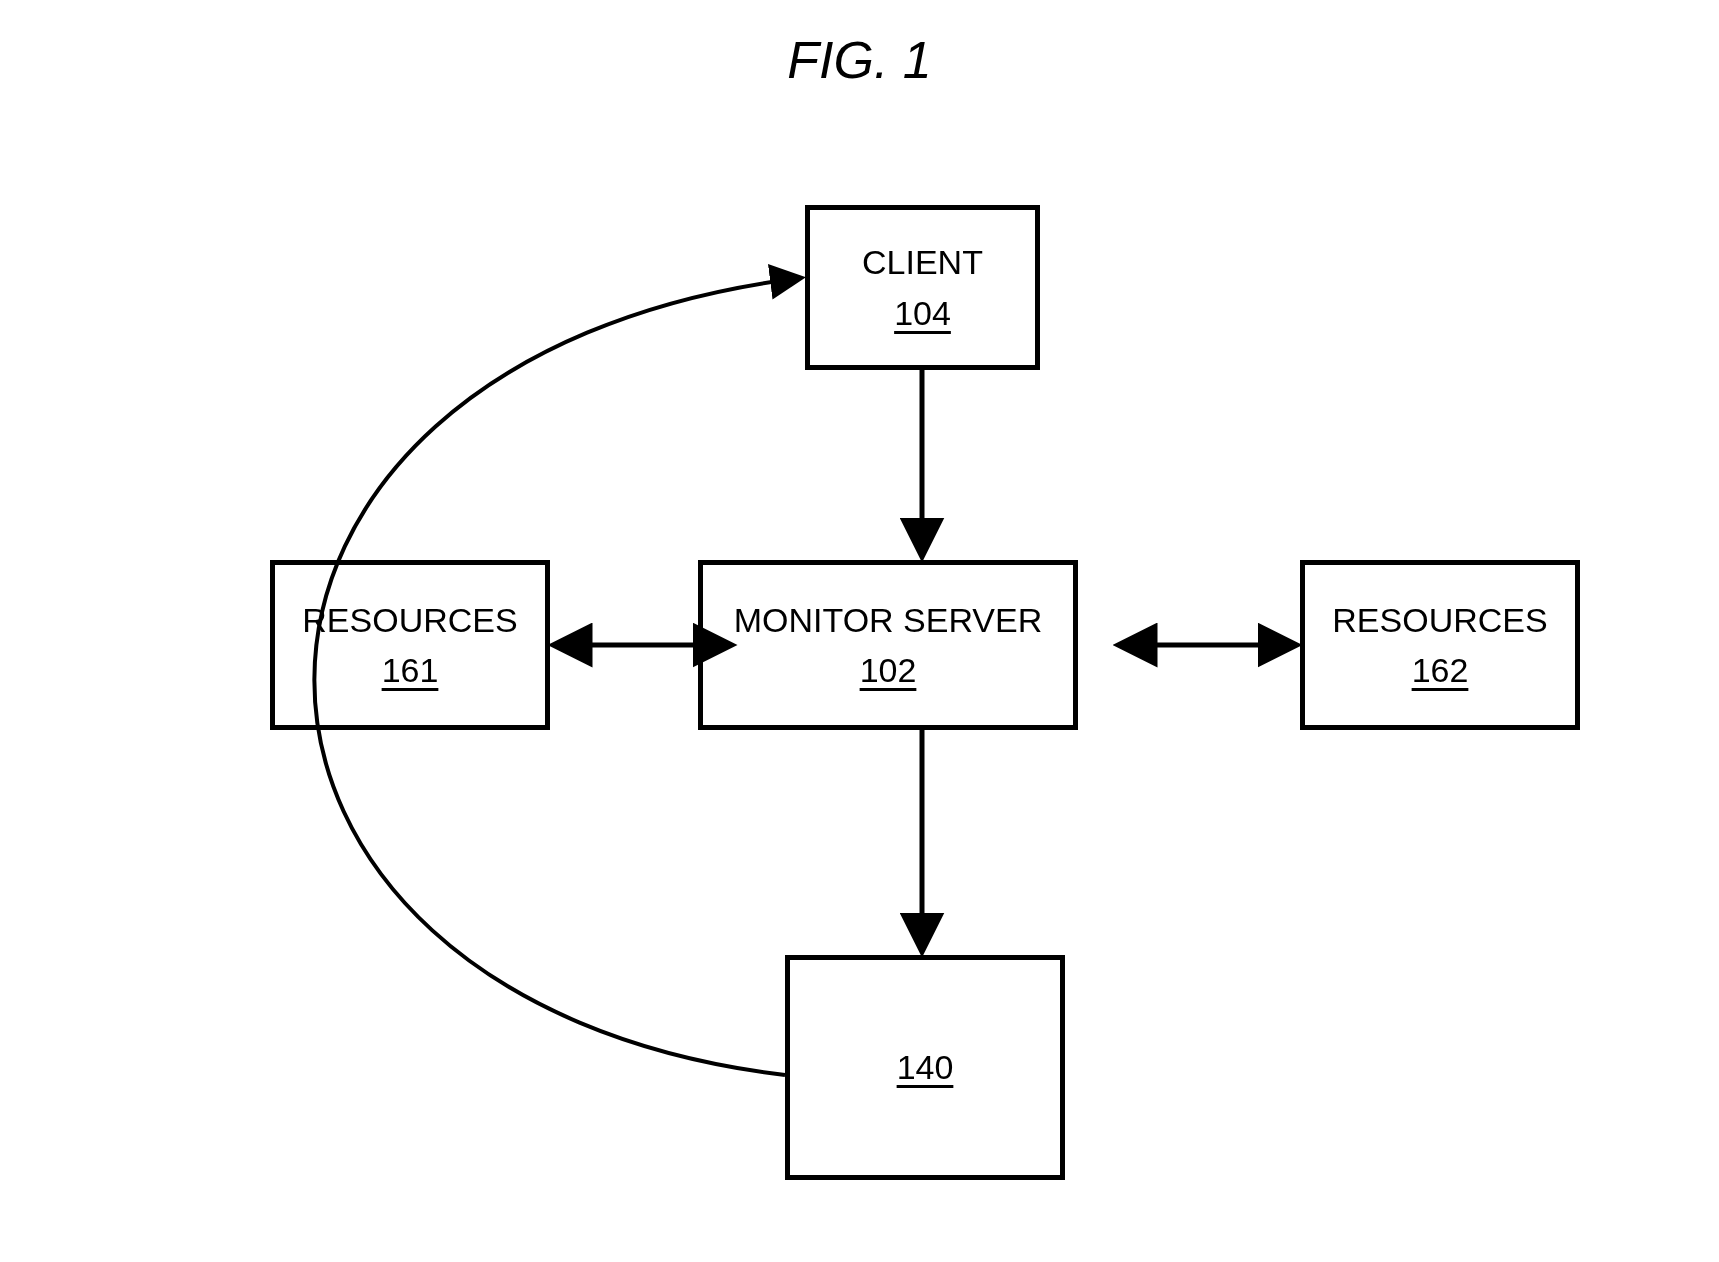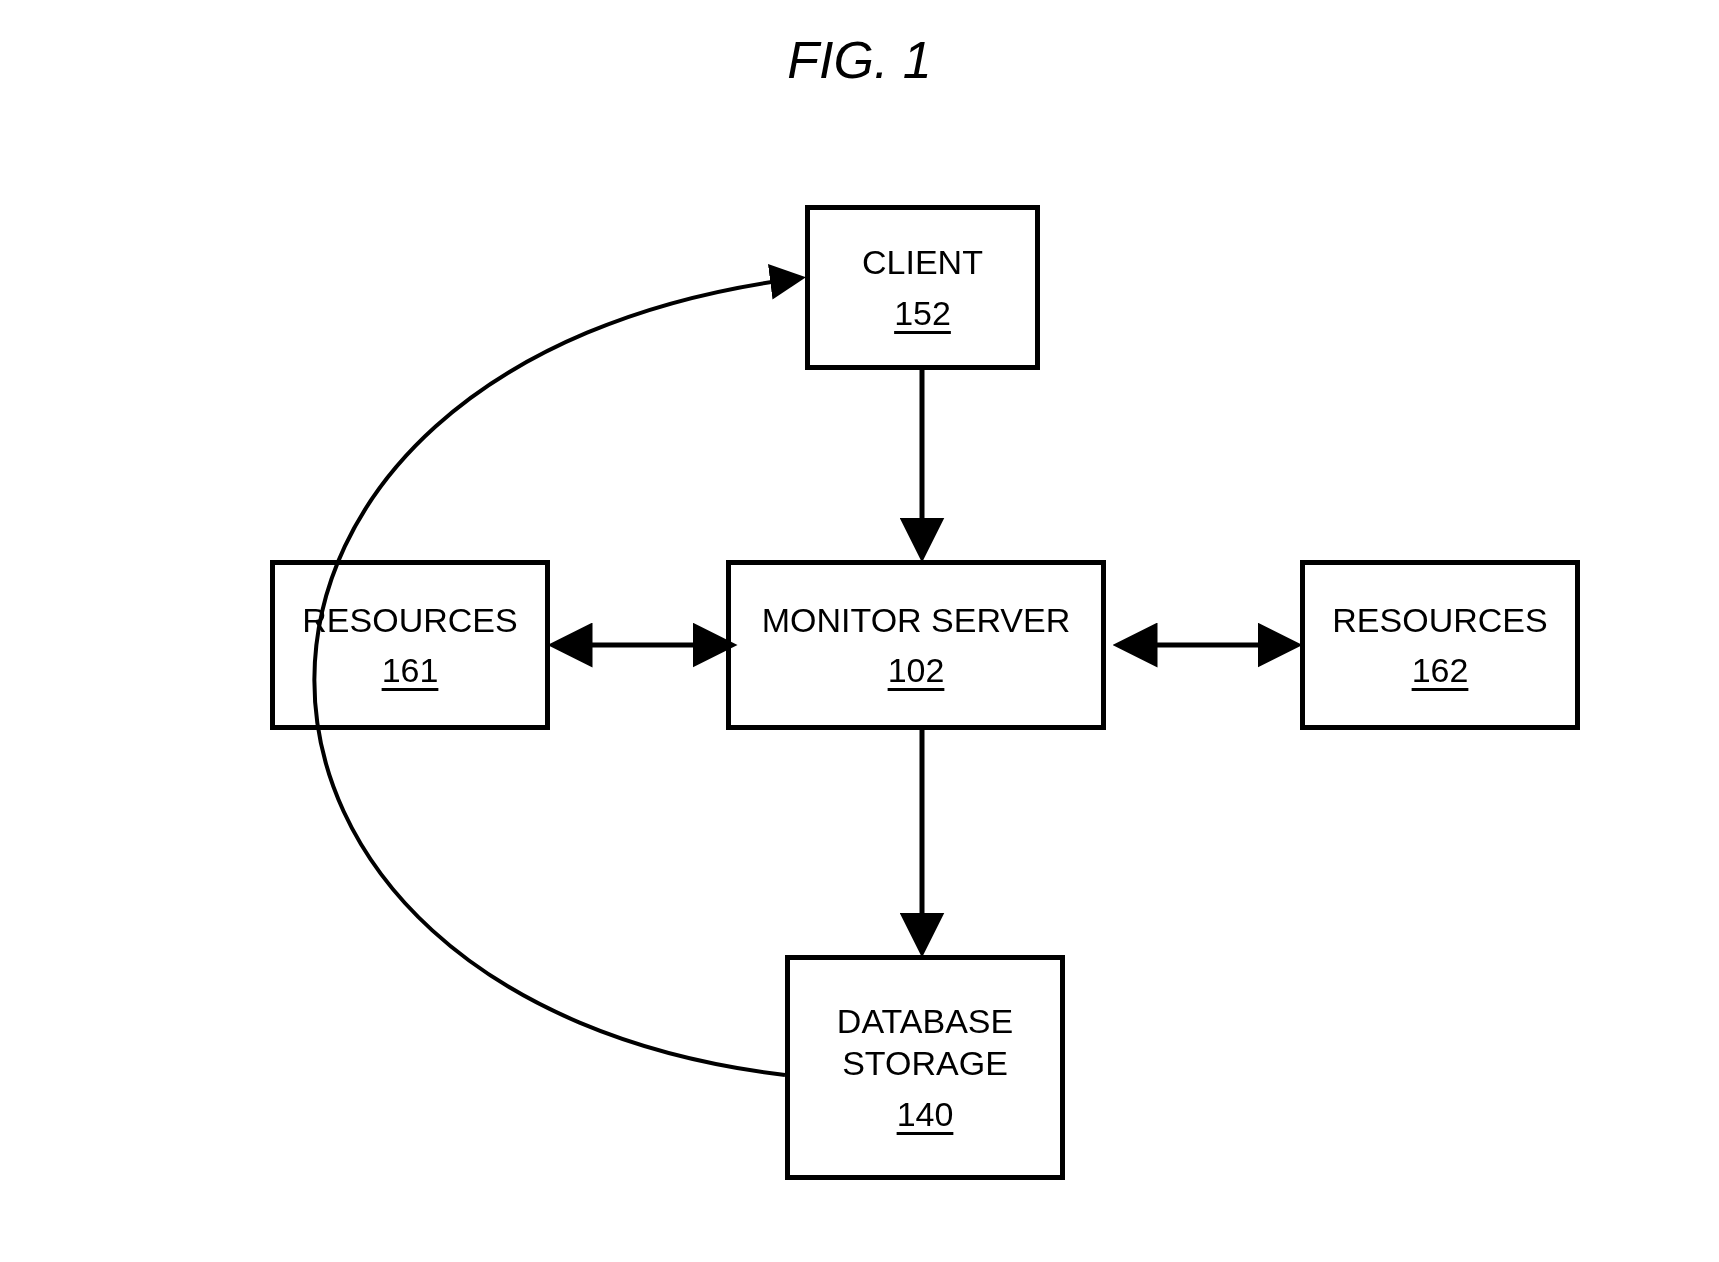--- a/index.html
+++ b/index.html
@@ -49,41 +49,39 @@
     pointer-events: none;
   }
 </style>
 </head>
 <body>
 
 <div class="figure-title" style="top:30px;">FIG. 1</div>
 
 <div class="box" style="left:805px; top:205px; width:235px; height:165px;">
   <div class="label">CLIENT</div>
-  <div class="ref">152</div>
+  <div class="ref">104</div>
 </div>
 
-<div class="box" style="left:726px; top:560px; width:380px; height:170px;">
+<div class="box" style="left:698px; top:560px; width:380px; height:170px;">
   <div class="label">MONITOR SERVER</div>
   <div class="ref">102</div>
 </div>
 
 <div class="box" style="left:270px; top:560px; width:280px; height:170px;">
   <div class="label">RESOURCES</div>
   <div class="ref">161</div>
 </div>
 
 <div class="box" style="left:1300px; top:560px; width:280px; height:170px;">
   <div class="label">RESOURCES</div>
   <div class="ref">162</div>
 </div>
 
 <div class="box" style="left:785px; top:955px; width:280px; height:225px; white-space:pre-line;">
-  <div class="label">DATABASE
-STORAGE</div>
   <div class="ref">140</div>
 </div>
 
 <svg class="connectors" viewBox="0 0 1719 1262">
   <defs>
     <marker id="arrow" viewBox="0 0 12 12" refX="10" refY="6" markerWidth="9" markerHeight="9" orient="auto-start-reverse">
       <path d="M 0 0 L 12 6 L 0 12 z" fill="#000"></path>
     </marker>
   </defs>
 

